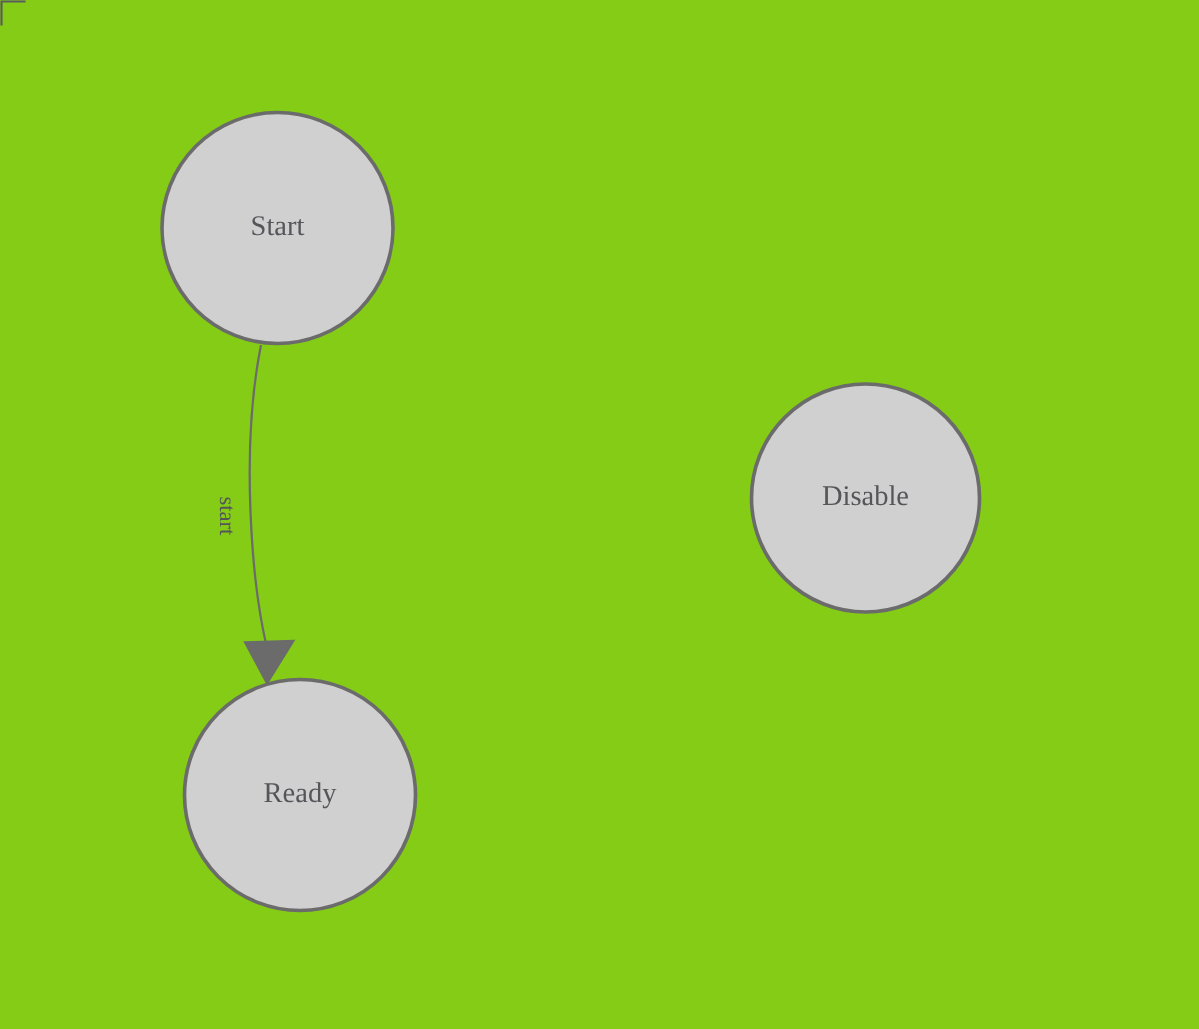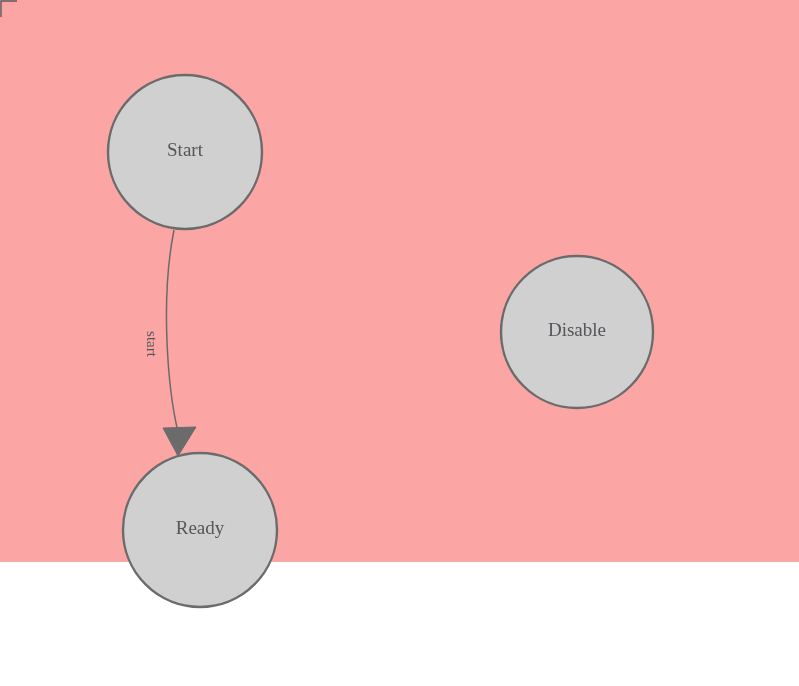--- a/index.html
+++ b/index.html
@@ -10,22 +10,22 @@
   }
   body {
     width: 799px;
     height: 686px;
     overflow: hidden;
     font-family: "Liberation Serif", "DejaVu Serif", serif;
   }
   #canvas-root {
     position: relative;
     width: 799px;
-    height: 562px;
-    background: #fca5a5;
+    height: 686px;
+    background: #84cc16;
   }
   #diagram-svg {
     position: absolute;
     top: 0;
     left: 0;
     width: 799px;
     height: 686px;
     display: block;
   }
   .node-circle {

